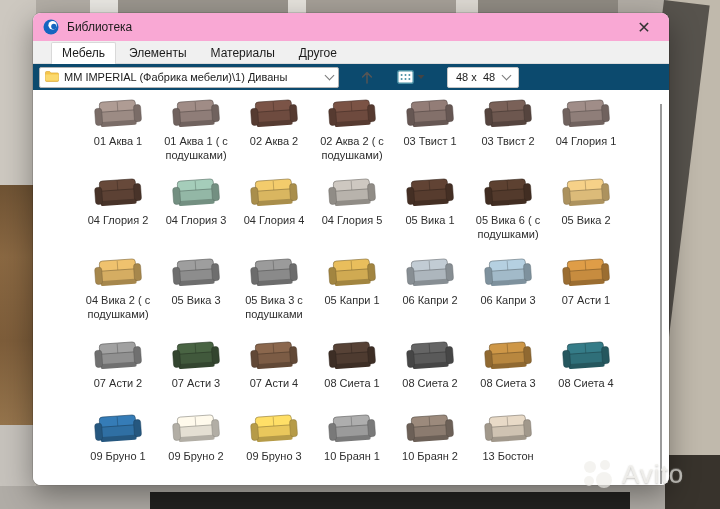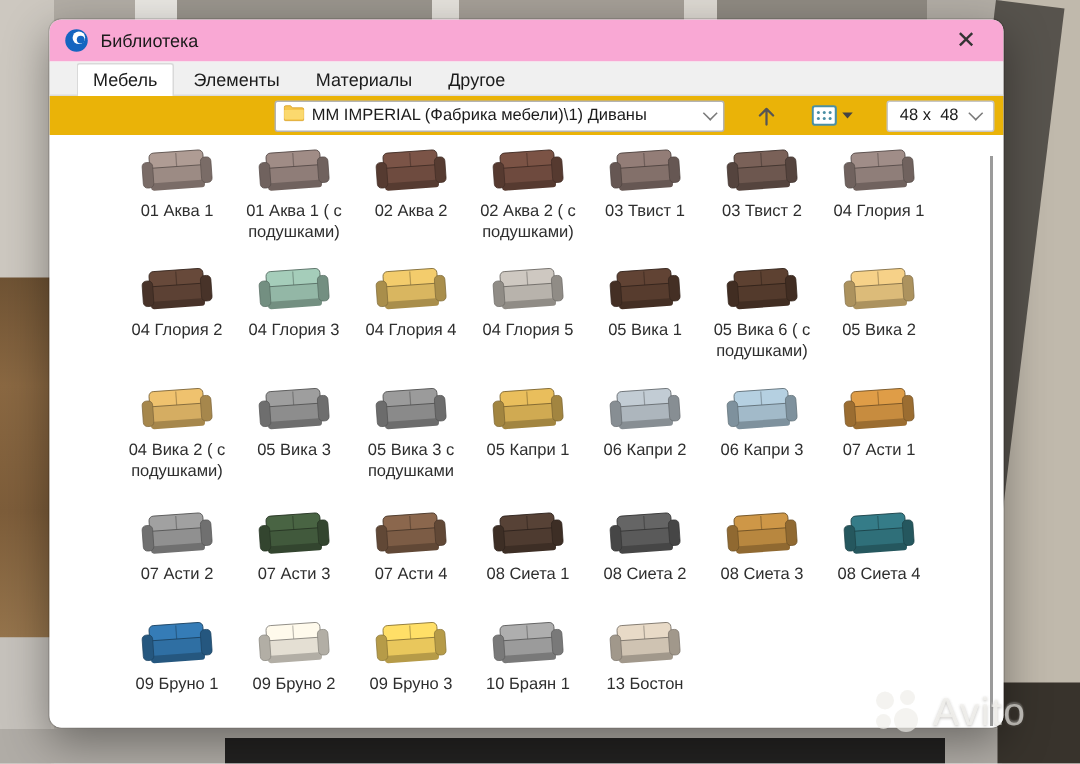--- a/index.html
+++ b/index.html
@@ -46,22 +46,22 @@
   }
   .tab{
     font-size:12px;color:#1b1b1b;padding:3px 10px 4px 10px;margin-right:2px;
     border:1px solid transparent;border-bottom:none;position:relative;top:1px;
   }
   .tab.active{
     background:#ffffff;border-color:#d9d9d9;border-radius:2px 2px 0 0;
   }
   
   .toolbar{
-    height:26px;background:#eab308;display:flex;align-items:center;
-    padding:0 6px;gap:20px;flex:0 0 auto;justify-content:flex-end;
+    height:26px;background:#0c4a6e;display:flex;align-items:center;
+    padding:0 6px;gap:20px;flex:0 0 auto;
   }
   .combo{
     width:288px;height:19px;border:1px solid #b3b3b3;border-radius:2px;
     background:#fff;display:flex;align-items:center;padding:0 5px;gap:5px;
   }
   .combo .txt{font-size:11px;color:#1b1b1b;white-space:nowrap;overflow:hidden;flex:1;}
   .chev{
     width:6px;height:6px;border-right:1.4px solid #7a7a7a;
     border-bottom:1.4px solid #7a7a7a;transform:rotate(45deg);margin-top:-3px;flex:0 0 auto;
   }
@@ -656,20 +656,35 @@
                 <rect x="44" y="11" width="7" height="17" rx="2.8" fill="rgb(121,121,121)" stroke="rgb(93,93,93)" stroke-width="0.5"></rect>
               </g>
             </svg>
           </div>
           <div class="lbl">10 Браян 1</div>
         </div>
         <div class="cell">
           <div class="iconbox">
             <svg width="56" height="38" viewBox="0 0 56 38">
               <g transform="rotate(-4 28 19)">
+                <rect x="10" y="6" width="36" height="13" rx="3" fill="rgb(156,138,124)" stroke="rgb(83,74,67)" stroke-width="0.6"></rect>
+                <line x1="28" y1="7" x2="28" y2="18" stroke="rgb(83,74,67)" stroke-width="0.8" opacity="0.55"></line>
+                <rect x="8" y="16" width="40" height="12" rx="3" fill="#8b7b6f" stroke="rgb(83,74,67)" stroke-width="0.6"></rect>
+                <rect x="10" y="26" width="36" height="5" rx="2" fill="rgb(108,96,87)"></rect>
+                <rect x="5" y="12" width="7" height="17" rx="2.8" fill="rgb(108,96,87)" stroke="rgb(83,74,67)" stroke-width="0.5"></rect>
+                <rect x="44" y="11" width="7" height="17" rx="2.8" fill="rgb(108,96,87)" stroke="rgb(83,74,67)" stroke-width="0.5"></rect>
+              </g>
+            </svg>
+          </div>
+          <div class="lbl">10 Браян 2</div>
+        </div>
+        <div class="cell">
+          <div class="iconbox">
+            <svg width="56" height="38" viewBox="0 0 56 38">
+              <g transform="rotate(-4 28 19)">
                 <rect x="10" y="6" width="36" height="13" rx="3" fill="rgb(232,218,199)" stroke="rgb(124,117,107)" stroke-width="0.6"></rect>
                 <line x1="28" y1="7" x2="28" y2="18" stroke="rgb(124,117,107)" stroke-width="0.8" opacity="0.55"></line>
                 <rect x="8" y="16" width="40" height="12" rx="3" fill="#cfc3b2" stroke="rgb(124,117,107)" stroke-width="0.6"></rect>
                 <rect x="10" y="26" width="36" height="5" rx="2" fill="rgb(161,152,139)"></rect>
                 <rect x="5" y="12" width="7" height="17" rx="2.8" fill="rgb(161,152,139)" stroke="rgb(124,117,107)" stroke-width="0.5"></rect>
                 <rect x="44" y="11" width="7" height="17" rx="2.8" fill="rgb(161,152,139)" stroke="rgb(124,117,107)" stroke-width="0.5"></rect>
               </g>
             </svg>
           </div>
           <div class="lbl">13 Бостон</div>

